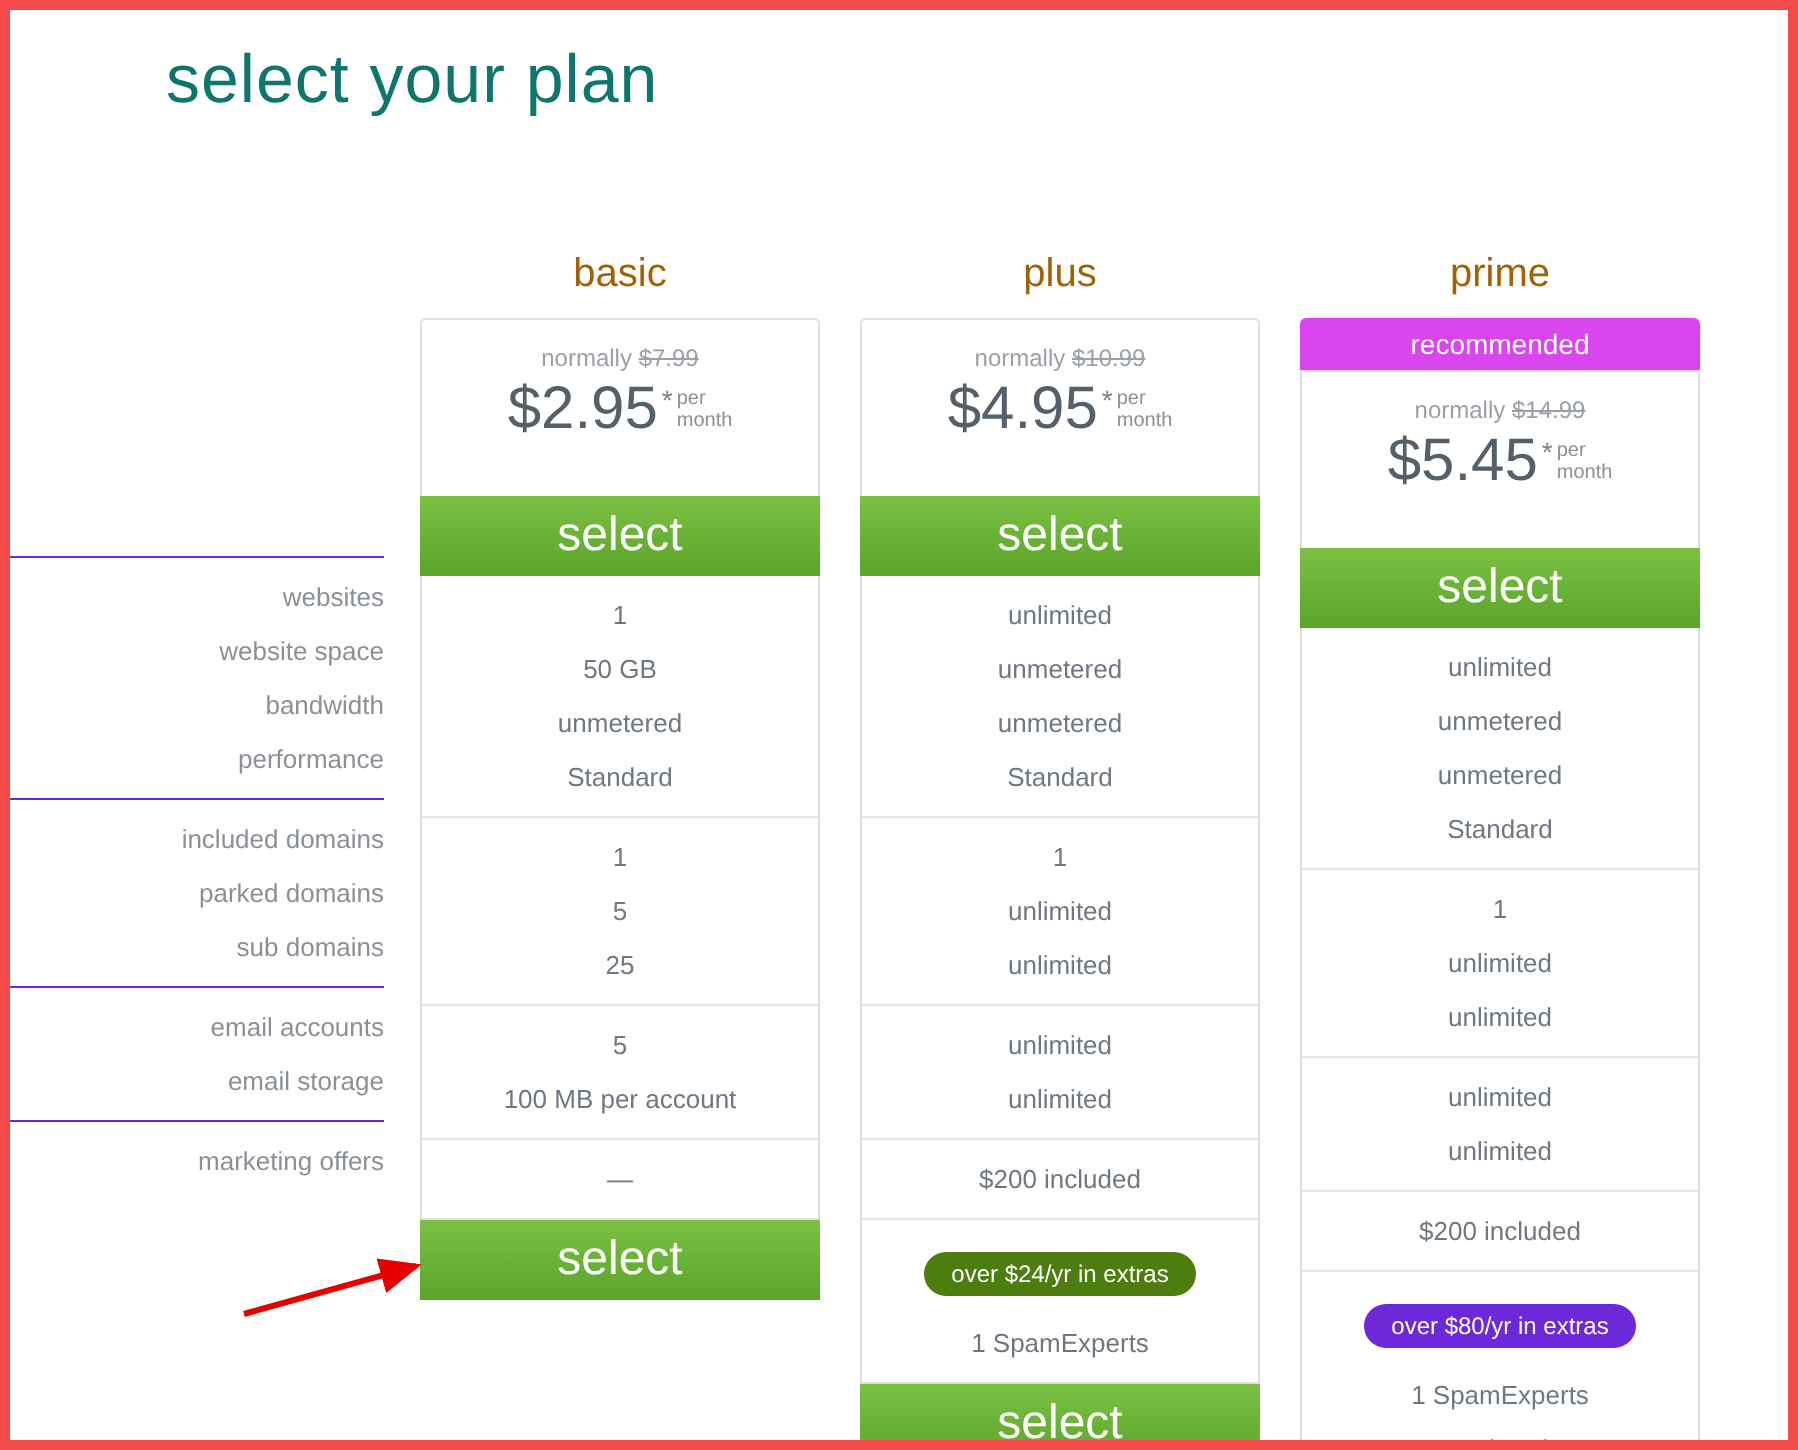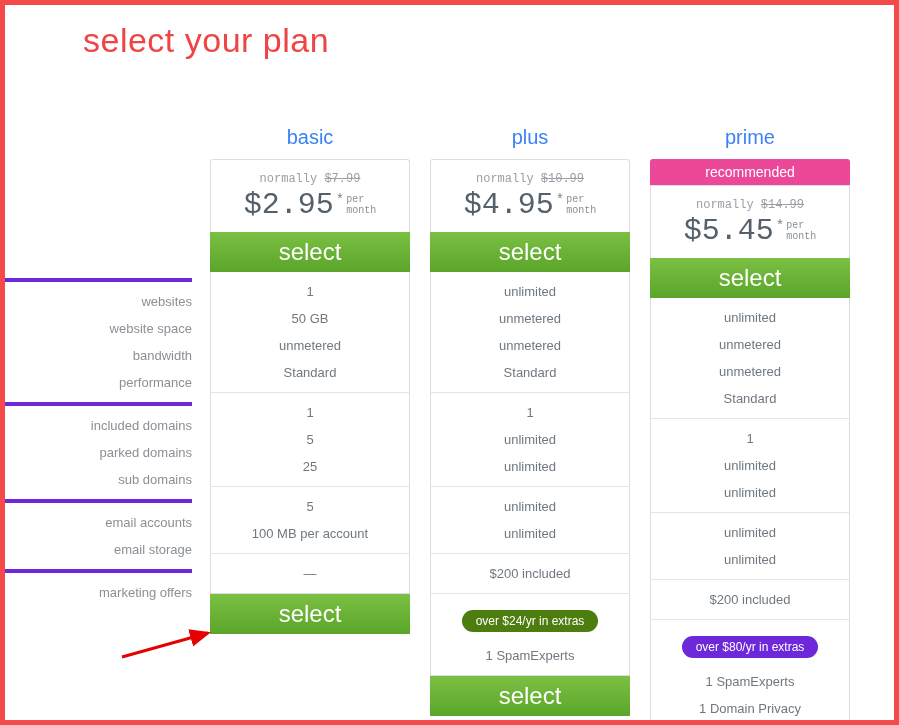--- a/index.html
+++ b/index.html
@@ -9,71 +9,70 @@
     width: 899px;
     height: 725px;
     border: 5px solid #f44a4a;
     position: relative;
     overflow: hidden;
     color: #6f7880;
   }
   .title {
     font-size: 34px;
     font-weight: 300;
-    color: #ef4444;
+    color: #0f766e;
     padding: 16px 0 0 78px;
     letter-spacing: 0.5px;
   }
   .content {
     display: flex;
     padding: 60px 0 0 0;
   }
   .labels {
     width: 205px;
     flex-shrink: 0;
     text-align: right;
     font-size: 13px;
     color: #8a9096;
     padding-right: 18px;
     padding-top: 158px;
   }
-  .labels .lgroup { border-top: 4px solid #6d28d9; padding: 6px 0; }
+  .labels .lgroup { border-top: 1px solid #6d28d9; padding: 6px 0; }
   .labels .lrow { padding: 6px 0; }
   .plans {
     display: flex;
     gap: 20px;
   }
   .plan {
     width: 200px;
     display: flex;
     flex-direction: column;
     align-items: stretch;
   }
   .plan-name {
     text-align: center;
     font-size: 20px;
-    color: #3b82f6;
+    color: #a16207;
     font-weight: 300;
     padding: 6px 0 10px;
   }
   .recommended {
-    background: #ec4899;
+    background: #d946ef;
     color: #fff;
     text-align: center;
     font-size: 14px;
     padding: 5px 0;
     border-radius: 3px 3px 0 0;
   }
   .price-box {
     border: 1px solid #dedede;
     border-bottom: none;
     text-align: center;
-    padding: 12px 4px 10px;
+    padding: 12px 4px 26px;
     border-radius: 3px 3px 0 0;
-    font-family: Liberation Mono, monospace;
   }
   .plan.has-rec .price-box { border-radius: 0; }
   .normally {
     font-size: 12px;
     color: #9aa0a6;
   }
   .normally .strike { text-decoration: line-through; }
   .price-line {
     display: flex;
     justify-content: center;

